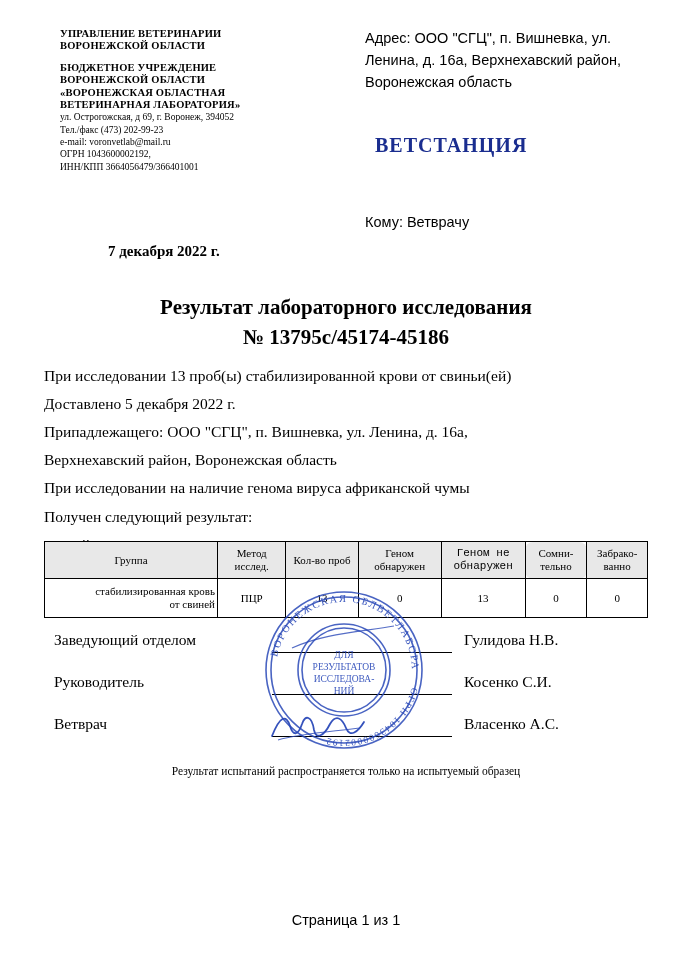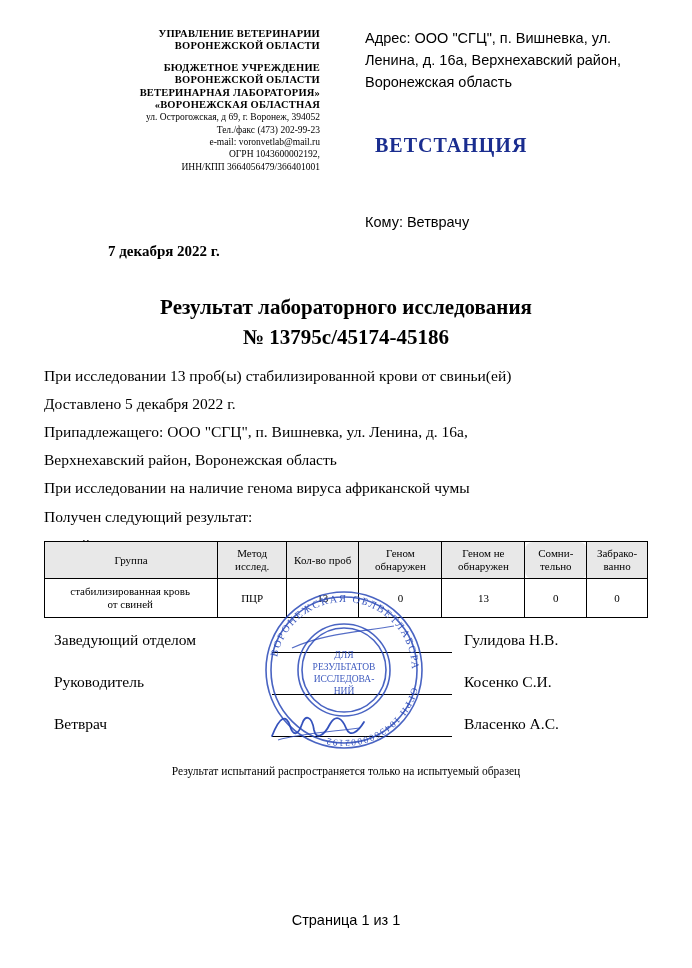--- a/index.html
+++ b/index.html
@@ -27,21 +27,21 @@
     top: 24px;
     left: 0;
     width: 692px;
     height: 220px;
   }
   .org-block {
     position: absolute;
     left: 60px;
     top: 4px;
     width: 260px;
-    text-align: right;
+    text-align: left;
     line-height: 1.18;
   }
   .org-line {
     font-family: "Liberation Serif", serif;
     font-weight: bold;
     font-size: 10.5px;
     letter-spacing: 0.2px;
   }
   .org-gap { height: 9px; }
   .org-small {
@@ -133,29 +133,29 @@
     background: #e8e8e8;
     font-weight: normal;
     height: 30px;
     line-height: 1.15;
   }
   .result-table tbody td {
     height: 32px;
     font-size: 11px;
   }
   .result-table tbody td.first {
-    text-align: center;
+    text-align: right;
     padding-left: 0;
     line-height: 1.2;
   }
   .col-0 { width: 180px; }
   .col-1 { width: 68px; }
   .col-2 { width: 74px; }
   .col-3 { width: 82px; }
-  .col-4 { width: 82px; }
+  .col-4 { width: 82px; font-family: Liberation Mono, monospace; }
   .col-5 { width: 60px; border-radius: 8px; }
   .col-6 { width: 58px; }
 
   
   .signatures {
     position: absolute;
     left: 44px;
     top: 625px;
     width: 604px;
     font-size: 15.5px;
@@ -229,22 +229,22 @@
 <div class="page">
 
   <div class="header">
 
     <div class="org-block">
       <div class="org-line">УПРАВЛЕНИЕ ВЕТЕРИНАРИИ</div>
       <div class="org-line">ВОРОНЕЖСКОЙ ОБЛАСТИ</div>
       <div class="org-gap"></div>
       <div class="org-line">БЮДЖЕТНОЕ УЧРЕЖДЕНИЕ</div>
       <div class="org-line">ВОРОНЕЖСКОЙ ОБЛАСТИ</div>
+      <div class="org-line">«ВОРОНЕЖСКАЯ ОБЛАСТНАЯ</div>
       <div class="org-line">ВЕТЕРИНАРНАЯ ЛАБОРАТОРИЯ»</div>
-      <div class="org-line">«ВОРОНЕЖСКАЯ ОБЛАСТНАЯ</div>
       <div class="org-small">ул. Острогожская, д 69, г. Воронеж, 394052</div>
       <div class="org-small">Тел./факс  (473) 202-99-23</div>
       <div class="org-small">e-mail: voronvetlab@mail.ru</div>
       <div class="org-small">ОГРН 1043600002192,</div>
       <div class="org-small">ИНН/КПП 3664056479/366401001</div>
     </div>
 
     <div class="addr-block">Адрес: ООО "СГЦ", п. Вишневка, ул. Ленина, д. 16а, Верхнехавский район, Воронежская область</div>
 
     <div class="vetstation">ВЕТСТАНЦИЯ</div>

